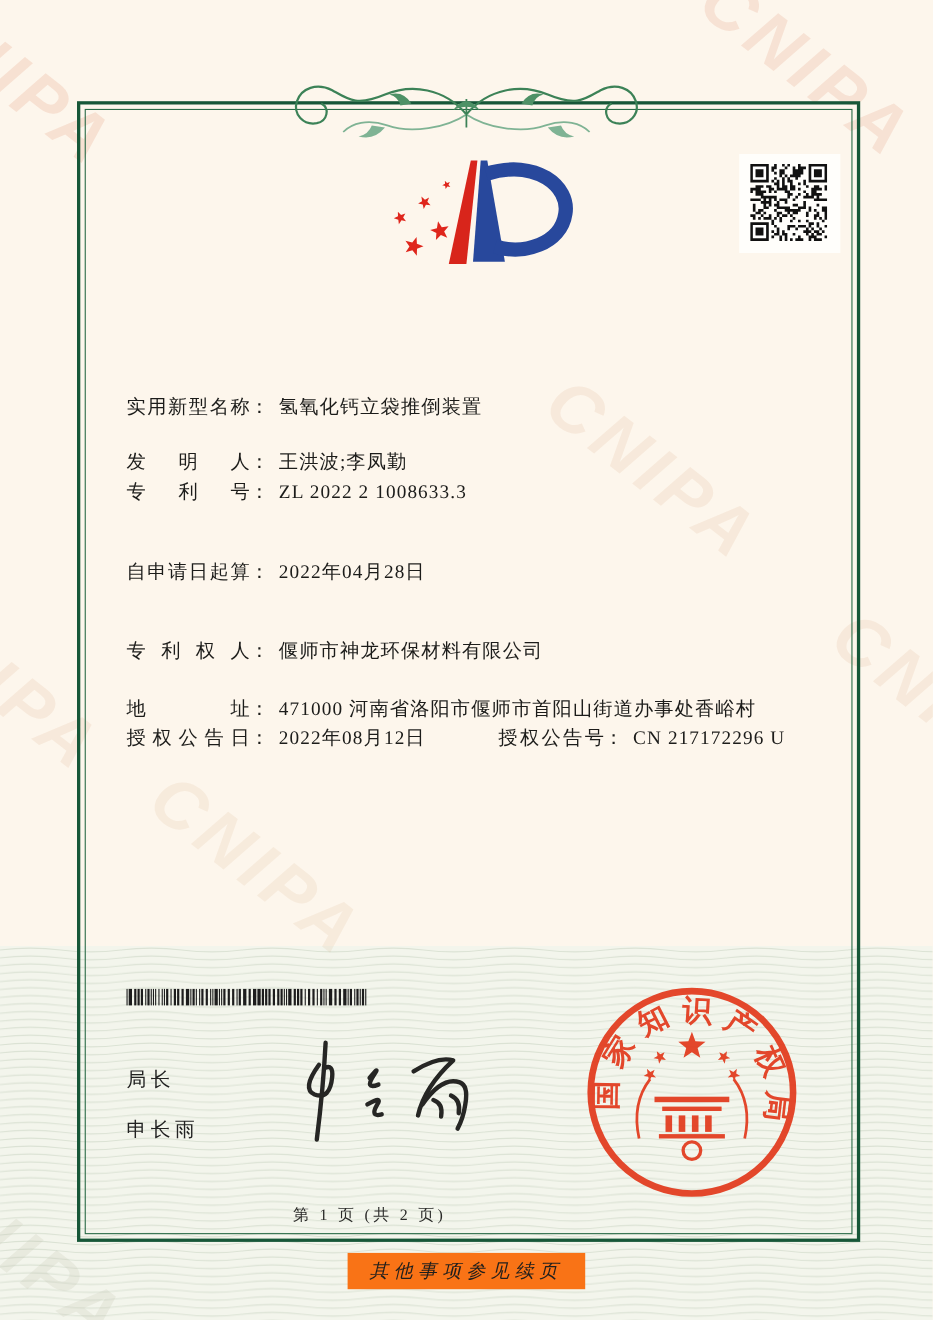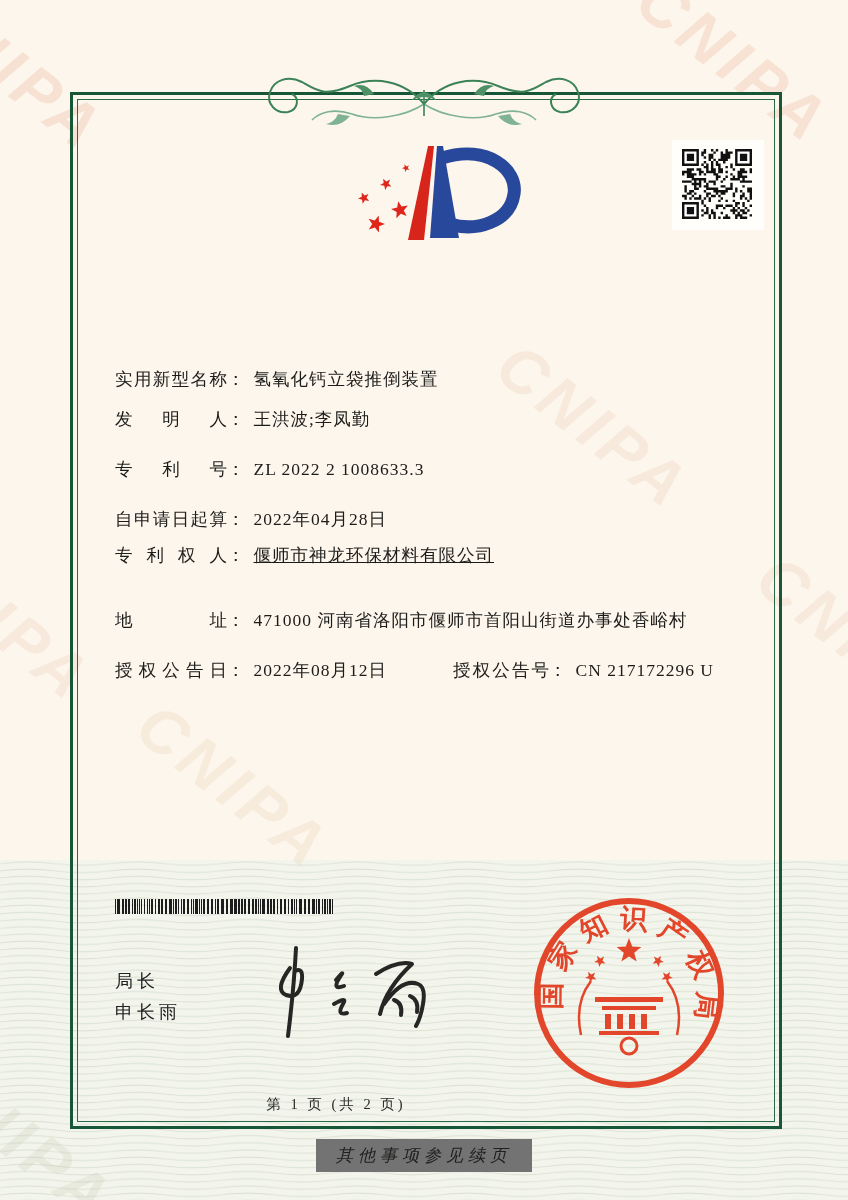--- a/index.html
+++ b/index.html
@@ -42,33 +42,33 @@
   .paras{position:absolute;left:113px;top:699px;width:632px;font-size:17px;
       line-height:27.5px;color:#1b1b19;font-style:oblique;}
   .paras p{margin:0;text-indent:2em;text-align:justify;}
 
   .barcode{position:absolute;left:115px;top:899px;width:224px;height:15px;display:flex;align-items:stretch;}
   .barcode .bar{height:100%;}
 
   .director{position:absolute;left:115px;top:969px;
       font-family:"Liberation Sans","DejaVu Sans",sans-serif;
       font-size:18px;color:#222;letter-spacing:4px;}
-  .director .name{margin-top:7px;}
+  .director .name{margin-top:22px;}
 
   .sig{position:absolute;left:252px;top:942px;}
 
   .seal{position:absolute;left:517px;top:893px;z-index:4;}
   .sealdate{position:absolute;left:518px;top:1030px;width:224px;text-align:center;
       font-size:18px;font-weight:700;letter-spacing:2px;color:#141414;z-index:5;white-space:nowrap;}
 
   .pageno{position:absolute;left:0;top:1095px;width:672px;text-align:center;
       font-size:14.5px;letter-spacing:3px;color:#2a2a28;}
 
   .footnote{position:absolute;left:50%;top:1139px;transform:translateX(-50%);
-      background:#737373;padding:5px 20px;font-size:17px;font-style:oblique;
+      background:#f97316;padding:5px 20px;font-size:17px;font-style:oblique;
       letter-spacing:5px;color:#1f1f1d;z-index:4;white-space:nowrap;}
 
   .ornament{position:absolute;left:254px;top:60px;z-index:3;}
 </style>
 </head>
 <body>
 
 <div class="page">
 
   <svg class="waveband" width="848" height="340">
@@ -126,26 +126,26 @@
       <svg id="qr" width="70" height="70" viewBox="0 0 29 29">
           <path d="M9 0h1v1h-1zM12 0h1v1h-1zM14 0h1v1h-1zM18 0h1v1h-1zM8 1h1v1h-1zM9 1h1v1h-1zM13 1h1v1h-1zM16 1h1v1h-1zM18 1h1v1h-1zM19 1h1v1h-1zM20 1h1v1h-1zM8 2h1v1h-1zM11 2h1v1h-1zM12 2h1v1h-1zM16 2h1v1h-1zM17 2h1v1h-1zM18 2h1v1h-1zM19 2h1v1h-1zM9 3h1v1h-1zM11 3h1v1h-1zM12 3h1v1h-1zM16 3h1v1h-1zM17 3h1v1h-1zM18 3h1v1h-1zM19 3h1v1h-1zM11 4h1v1h-1zM13 4h1v1h-1zM15 4h1v1h-1zM16 4h1v1h-1zM17 4h1v1h-1zM18 4h1v1h-1zM9 5h1v1h-1zM12 5h1v1h-1zM14 5h1v1h-1zM17 5h1v1h-1zM8 6h1v1h-1zM10 6h1v1h-1zM12 6h1v1h-1zM14 6h1v1h-1zM15 6h1v1h-1zM20 6h1v1h-1zM9 7h1v1h-1zM10 7h1v1h-1zM12 7h1v1h-1zM15 7h1v1h-1zM18 7h1v1h-1zM20 7h1v1h-1zM2 8h1v1h-1zM3 8h1v1h-1zM4 8h1v1h-1zM6 8h1v1h-1zM7 8h1v1h-1zM10 8h1v1h-1zM12 8h1v1h-1zM13 8h1v1h-1zM15 8h1v1h-1zM16 8h1v1h-1zM21 8h1v1h-1zM24 8h1v1h-1zM25 8h1v1h-1zM28 8h1v1h-1zM0 9h1v1h-1zM1 9h1v1h-1zM2 9h1v1h-1zM3 9h1v1h-1zM7 9h1v1h-1zM8 9h1v1h-1zM10 9h1v1h-1zM11 9h1v1h-1zM12 9h1v1h-1zM13 9h1v1h-1zM15 9h1v1h-1zM16 9h1v1h-1zM18 9h1v1h-1zM23 9h1v1h-1zM24 9h1v1h-1zM25 9h1v1h-1zM26 9h1v1h-1zM28 9h1v1h-1zM0 10h1v1h-1zM2 10h1v1h-1zM3 10h1v1h-1zM4 10h1v1h-1zM5 10h1v1h-1zM7 10h1v1h-1zM9 10h1v1h-1zM13 10h1v1h-1zM14 10h1v1h-1zM20 10h1v1h-1zM23 10h1v1h-1zM24 10h1v1h-1zM2 11h1v1h-1zM3 11h1v1h-1zM4 11h1v1h-1zM14 11h1v1h-1zM15 11h1v1h-1zM18 11h1v1h-1zM21 11h1v1h-1zM23 11h1v1h-1zM24 11h1v1h-1zM25 11h1v1h-1zM26 11h1v1h-1zM4 12h1v1h-1zM5 12h1v1h-1zM6 12h1v1h-1zM7 12h1v1h-1zM8 12h1v1h-1zM9 12h1v1h-1zM14 12h1v1h-1zM17 12h1v1h-1zM20 12h1v1h-1zM21 12h1v1h-1zM22 12h1v1h-1zM23 12h1v1h-1zM25 12h1v1h-1zM0 13h1v1h-1zM1 13h1v1h-1zM2 13h1v1h-1zM3 13h1v1h-1zM5 13h1v1h-1zM7 13h1v1h-1zM9 13h1v1h-1zM11 13h1v1h-1zM12 13h1v1h-1zM13 13h1v1h-1zM16 13h1v1h-1zM24 13h1v1h-1zM25 13h1v1h-1zM26 13h1v1h-1zM27 13h1v1h-1zM28 13h1v1h-1zM4 14h1v1h-1zM5 14h1v1h-1zM6 14h1v1h-1zM7 14h1v1h-1zM10 14h1v1h-1zM13 14h1v1h-1zM20 14h1v1h-1zM1 15h1v1h-1zM5 15h1v1h-1zM7 15h1v1h-1zM9 15h1v1h-1zM10 15h1v1h-1zM16 15h1v1h-1zM17 15h1v1h-1zM20 15h1v1h-1zM25 15h1v1h-1zM1 16h1v1h-1zM5 16h1v1h-1zM6 16h1v1h-1zM10 16h1v1h-1zM11 16h1v1h-1zM12 16h1v1h-1zM13 16h1v1h-1zM14 16h1v1h-1zM18 16h1v1h-1zM19 16h1v1h-1zM20 16h1v1h-1zM22 16h1v1h-1zM27 16h1v1h-1zM28 16h1v1h-1zM1 17h1v1h-1zM3 17h1v1h-1zM4 17h1v1h-1zM9 17h1v1h-1zM13 17h1v1h-1zM14 17h1v1h-1zM15 17h1v1h-1zM16 17h1v1h-1zM17 17h1v1h-1zM18 17h1v1h-1zM22 17h1v1h-1zM24 17h1v1h-1zM27 17h1v1h-1zM28 17h1v1h-1zM2 18h1v1h-1zM3 18h1v1h-1zM5 18h1v1h-1zM10 18h1v1h-1zM11 18h1v1h-1zM14 18h1v1h-1zM16 18h1v1h-1zM17 18h1v1h-1zM21 18h1v1h-1zM25 18h1v1h-1zM28 18h1v1h-1zM0 19h1v1h-1zM1 19h1v1h-1zM4 19h1v1h-1zM7 19h1v1h-1zM10 19h1v1h-1zM12 19h1v1h-1zM13 19h1v1h-1zM15 19h1v1h-1zM21 19h1v1h-1zM24 19h1v1h-1zM25 19h1v1h-1zM28 19h1v1h-1zM1 20h1v1h-1zM3 20h1v1h-1zM5 20h1v1h-1zM6 20h1v1h-1zM7 20h1v1h-1zM9 20h1v1h-1zM11 20h1v1h-1zM16 20h1v1h-1zM24 20h1v1h-1zM26 20h1v1h-1zM28 20h1v1h-1zM8 21h1v1h-1zM11 21h1v1h-1zM15 21h1v1h-1zM18 21h1v1h-1zM21 21h1v1h-1zM27 21h1v1h-1zM8 22h1v1h-1zM22 22h1v1h-1zM23 22h1v1h-1zM25 22h1v1h-1zM9 23h1v1h-1zM14 23h1v1h-1zM15 23h1v1h-1zM16 23h1v1h-1zM18 23h1v1h-1zM19 23h1v1h-1zM20 23h1v1h-1zM22 23h1v1h-1zM25 23h1v1h-1zM28 23h1v1h-1zM10 24h1v1h-1zM14 24h1v1h-1zM17 24h1v1h-1zM21 24h1v1h-1zM23 24h1v1h-1zM26 24h1v1h-1zM8 25h1v1h-1zM10 25h1v1h-1zM12 25h1v1h-1zM20 25h1v1h-1zM21 25h1v1h-1zM22 25h1v1h-1zM24 25h1v1h-1zM25 25h1v1h-1zM27 25h1v1h-1zM9 26h1v1h-1zM10 26h1v1h-1zM12 26h1v1h-1zM13 26h1v1h-1zM16 26h1v1h-1zM21 26h1v1h-1zM23 26h1v1h-1zM25 26h1v1h-1zM26 26h1v1h-1zM8 27h1v1h-1zM11 27h1v1h-1zM13 27h1v1h-1zM18 27h1v1h-1zM22 27h1v1h-1zM23 27h1v1h-1zM24 27h1v1h-1zM28 27h1v1h-1zM11 28h1v1h-1zM13 28h1v1h-1zM15 28h1v1h-1zM17 28h1v1h-1zM18 28h1v1h-1zM19 28h1v1h-1zM22 28h1v1h-1zM24 28h1v1h-1zM25 28h1v1h-1zM26 28h1v1h-1z" fill="#111" fill-rule="evenodd"></path>
           <path d="M0 0h7v7h-7z M22 0h7v7h-7z M0 22h7v7h-7z" fill="#111"></path>
           <path d="M1 1h5v5h-5z M23 1h5v5h-5z M1 23h5v5h-5z" fill="#fff"></path>
           <path d="M2 2h3v3h-3z M24 2h3v3h-3z M2 24h3v3h-3z" fill="#111"></path>
         </svg>
     </div>
 
 
     <div id="rows">
-        <div class="fieldrow" style="top: 367px;"><span class="lab">实用新型名称</span><span class="colon">：</span><span class="val">氢氧化钙立袋推倒装置</span></div>
+        <div class="fieldrow" style="top: 357px;"><span class="lab">实用新型名称</span><span class="colon">：</span><span class="val">氢氧化钙立袋推倒装置</span></div>
         <div class="fieldrow" style="top: 407px;"><span class="lab">发明人</span><span class="colon">：</span><span class="val">王洪波;李凤勤</span></div>
-        <div class="fieldrow" style="top: 457px;"><span class="lab">专利号</span><span class="colon">：</span><span class="val">ZL 2022 2 1008633.3</span></div>
+        <div class="fieldrow" style="top: 435px;"><span class="lab">专利号</span><span class="colon">：</span><span class="val">ZL 2022 2 1008633.3</span></div>
         <div class="fieldrow" style="top: 507px;"><span class="lab">自申请日起算</span><span class="colon">：</span><span class="val">2022年04月28日</span></div>
-        <div class="fieldrow" style="top: 543px; text-decoration: underline;"><span class="lab">专利权人</span><span class="colon">：</span><span class="val">偃师市神龙环保材料有限公司</span></div>
-        <div class="fieldrow" style="top: 608px;"><span class="lab">地址</span><span class="colon">：</span><span class="val">471000 河南省洛阳市偃师市首阳山街道办事处香峪村</span></div>
+        <div class="fieldrow" style="top: 579px;"><span class="lab">专利权人</span><span class="colon">：</span><span class="val">偃师市神龙环保材料有限公司</span></div>
+        <div class="fieldrow" style="top: 632px;"><span class="lab">地址</span><span class="colon">：</span><span class="val">471000 河南省洛阳市偃师市首阳山街道办事处香峪村</span></div>
         <div class="fieldrow" style="top: 658px;"><span class="lab">授权公告日</span><span class="colon">：</span><span class="val">2022年08月12日</span><span class="cell2"><span class="lab">授权公告号</span><span class="colon">：</span><span class="val">CN 217172296 U</span></span></div>
       </div>
 
 
     <div class="barcode" id="barcode">
         <div class="bar" style="width: 1px; margin-right: 1px; background: rgb(29, 29, 29);"></div>
         <div class="bar" style="width: 3px; margin-right: 2px; background: rgb(29, 29, 29);"></div>
         <div class="bar" style="width: 2px; margin-right: 1px; background: rgb(29, 29, 29);"></div>
         <div class="bar" style="width: 2px; margin-right: 1px; background: rgb(29, 29, 29);"></div>
         <div class="bar" style="width: 2px; margin-right: 2px; background: rgb(29, 29, 29);"></div>

